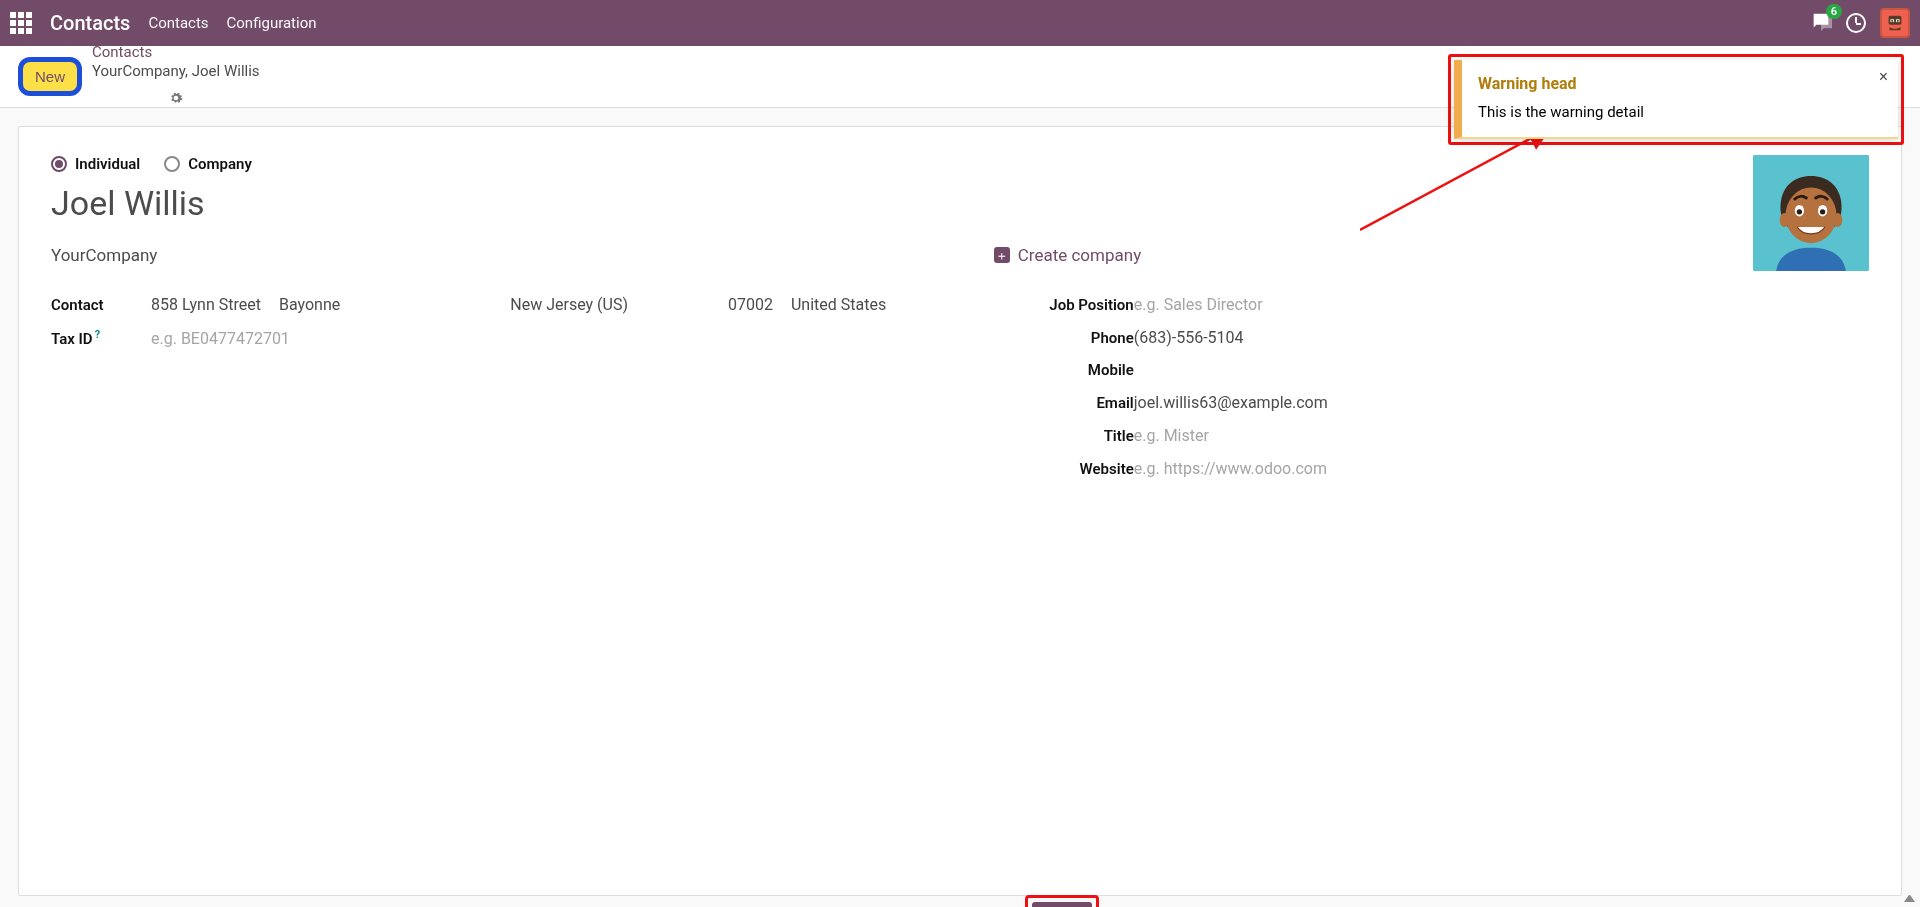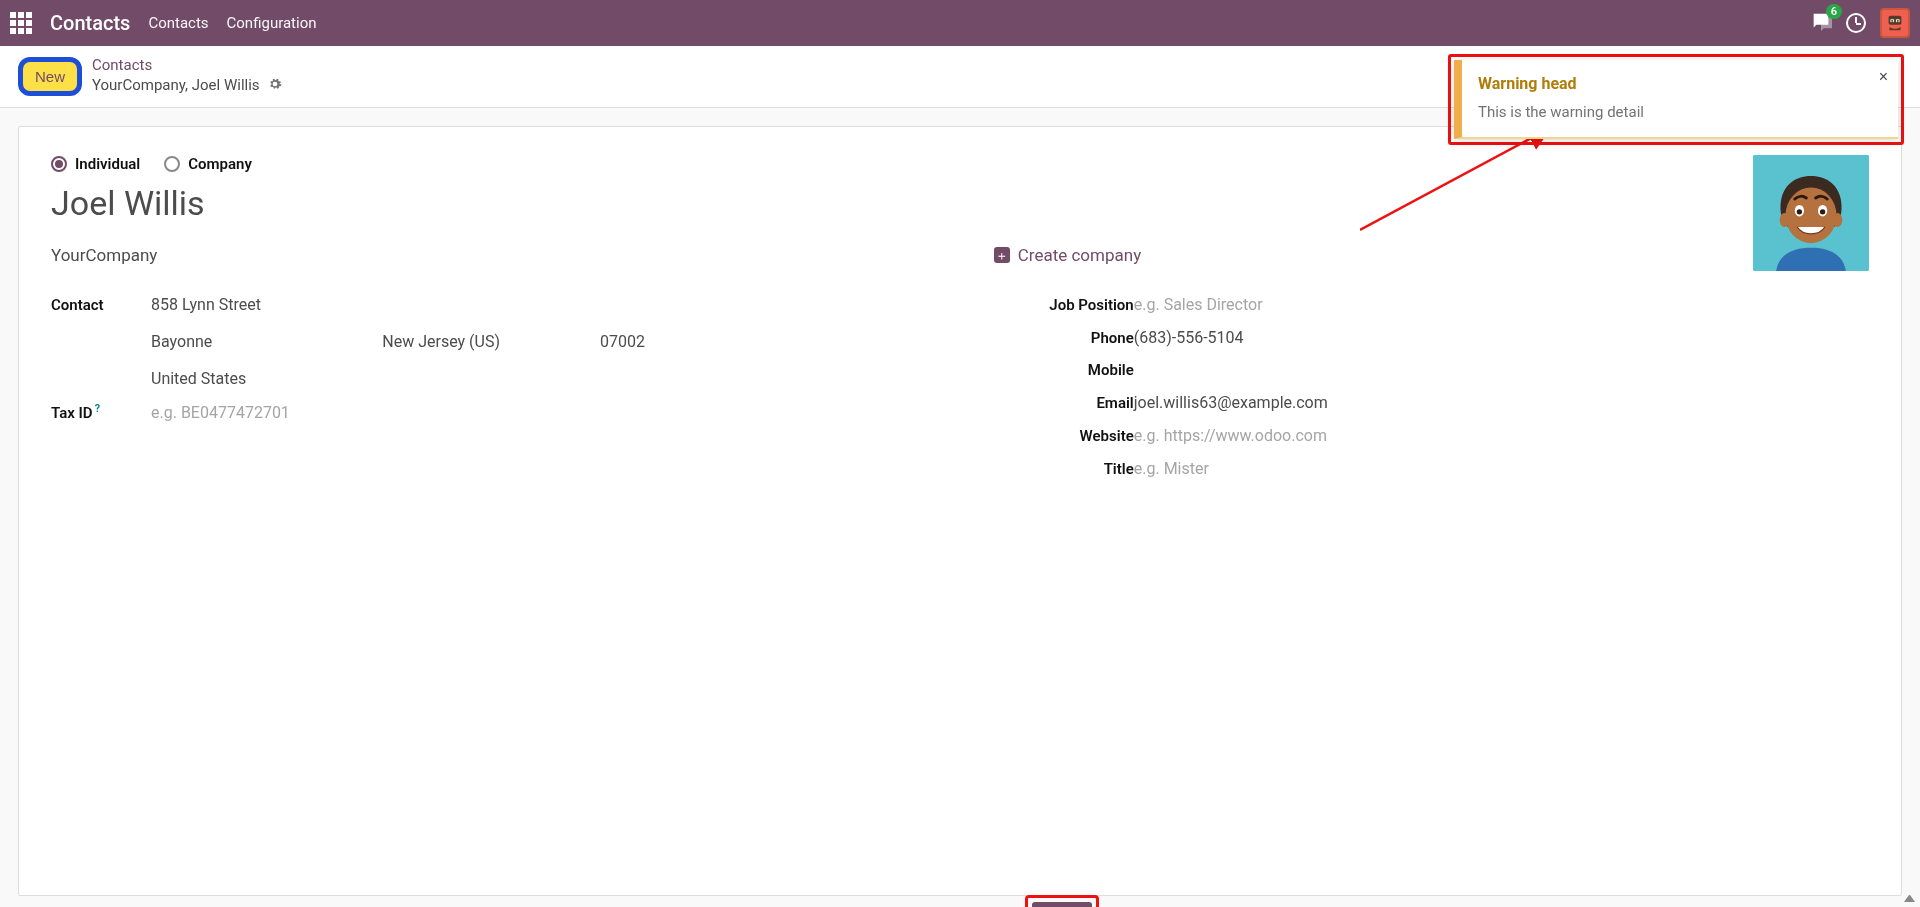--- a/index.html
+++ b/index.html
@@ -20,21 +20,21 @@
   .clock-icon::before { content:""; position:absolute; width:2px; height:6px; background:#fff; top:2px; left:7px; }
   .clock-icon::after { content:""; position:absolute; width:5px; height:2px; background:#fff; top:8px; left:8px; }
   .avatar-top { width:30px; height:30px; border-radius:4px; background:#F06050; display:flex; align-items:center; justify-content:center; cursor:pointer; border:2px solid #C7573F;}
   .avatar-top svg { width:22px; height:22px; }
   
   
   .crumb-row { height:62px; background:#fff; border-bottom:1px solid #ddd; display:flex; align-items:center; padding:0 18px; gap:10px; position:relative;}
   .new-btn { border:5px solid #1d4ed8; color:#714B67; background:#fde047; padding:6px 12px; border-radius:12px; font-size:15px; font-weight:500; cursor:pointer;}
   .crumbs { display:flex; flex-direction:column; line-height:1.3; }
   .crumb-top { color:#714B67; font-size:15px; cursor:pointer;}
-  .crumb-cur-row { display:flex; align-items:center; gap:8px; }
+  .crumb-cur-row { display:flex; align-items:center; gap:8px;flex-direction:column; }
   .crumb-cur { color:#4c4c4c; font-size:15px;}
   .gear-small { color:#888; cursor:pointer; }
 
   
   .sheet-wrap { padding:18px; }
   .sheet { background:#fff; border:1px solid #ddd; border-radius:2px; padding:28px 32px 0 32px; min-height:770px; position:relative;}
   
   .type-row { display:flex; gap:24px; margin-bottom:10px;}
   .radio-grp { display:flex; align-items:center; gap:8px; cursor:pointer; }
   .radio-dot { width:16px; height:16px; border-radius:50%; border:2px solid #714B67; display:flex; align-items:center; justify-content:center;}
@@ -51,35 +51,35 @@
   .company-name { font-size:17px; color:#4c4c4c; margin-bottom:30px;}
   
   .create-co { color:#714B67; font-size:17px; display:flex; align-items:center; gap:8px; margin-bottom:30px; cursor:pointer;}
   .plus-box { width:16px; height:16px; background:#714B67; color:#fff; border-radius:3px; display:flex; align-items:center; justify-content:center; font-size:13px; line-height:1;}
   
   .fld-row { display:flex; margin-bottom:14px; align-items:baseline;}
   .fld-lbl { width:100px; font-size:15px; font-weight:600; color:#111; flex-shrink:0;}
   .fld-lbl.r2 { width:140px;text-align:right;}
   .fld-val { font-size:16px; color:#4c4c4c;}
   .fld-ph  { font-size:16px; color:#a5a5a5;}
-  .addr-block { display:flex; flex-direction:column; gap:18px; flex:1;}
+  .addr-block { display:flex; flex-direction:row; gap:18px; flex:1;align-items:center;}
   .addr-line3 { display:flex; gap:60px;}
   .taxid-q { color:#017e84; font-size:11px; vertical-align:super; margin-left:2px;}
 
   .avatar-big { position:absolute; top:28px; right:32px; width:116px; height:116px; background:#5AC2CF; border-radius:2px; overflow:hidden; cursor:pointer;}
   .avatar-big svg { width:100%; height:100%; }
 
   .test-btn-wrap { position:absolute; border:3px solid #e11; border-radius:4px; padding:4px; left:1006px; top:768px;}
   .test-btn { background:#714B67; color:#fff; border:none; padding:8px 16px; font-size:15px; border-radius:3px; cursor:pointer;}
 
   
   .toast-wrap { position:absolute; top:54px; right:16px; border:3px solid #e11; border-radius:3px; padding:3px;}
   .toast { width:444px; background:#fff; border-left:8px solid #f0ad4e; box-shadow:0 2px 10px rgba(0,0,0,.15); padding:14px 16px 16px 16px; position:relative; border-bottom:2px solid #f5d58a;}
   .toast-title { color:#b07d0a; font-weight:700; font-size:16px; margin-bottom:10px;}
-  .toast-body { color:#737373; font-size:15px;}
+  .toast-body { color:#000000; font-size:15px;}
   .toast-x { position:absolute; top:8px; right:10px; font-size:16px; color:#444; cursor:pointer; background:none; border:none;}
 
   
   .arrow { position:absolute; top:120px; left:1360px; pointer-events:none;}
 
   
   .scroll-stub { position:absolute; right:2px; bottom:2px; width:17px; height:17px;}
   .scroll-stub::before{content:""; position:absolute; inset:3px; border-top:7px solid #888; border-left:5px solid transparent; border-right:5px solid transparent; transform:rotate(180deg);}
 </style>
 </head>
@@ -197,26 +197,26 @@
         </div>
         <div class="fld-row">
           <div class="fld-lbl r2">Mobile</div>
           <span class="fld-val"></span>
         </div>
         <div class="fld-row" style="margin-top:14px">
           <div class="fld-lbl r2">Email</div>
           <span class="fld-val">joel.willis63@example.com</span>
         </div>
         <div class="fld-row">
+          <div class="fld-lbl r2">Title</div>
+          <span class="fld-ph">e.g. Mister</span>
+        </div>
+        <div class="fld-row">
           <div class="fld-lbl r2">Website</div>
           <span class="fld-ph">e.g. https://www.odoo.com</span>
-        </div>
-        <div class="fld-row">
-          <div class="fld-lbl r2">Title</div>
-          <span class="fld-ph">e.g. Mister</span>
         </div>
       </div>
     </div>
 
     <div class="avatar-big">
       <svg viewBox="0 0 100 100">
         <rect width="100" height="100" fill="#5AC2CF"></rect>
         <path d="M50 18c14 0 24 8 26 22 1 8 0 16-6 22H30c-6-6-7-14-6-22 2-14 12-22 26-22z" fill="#3a2a20"></path>
         <ellipse cx="50" cy="52" rx="22" ry="24" fill="#b5713e"></ellipse>
         <ellipse cx="40" cy="48" rx="4" ry="5" fill="#fff"></ellipse>

